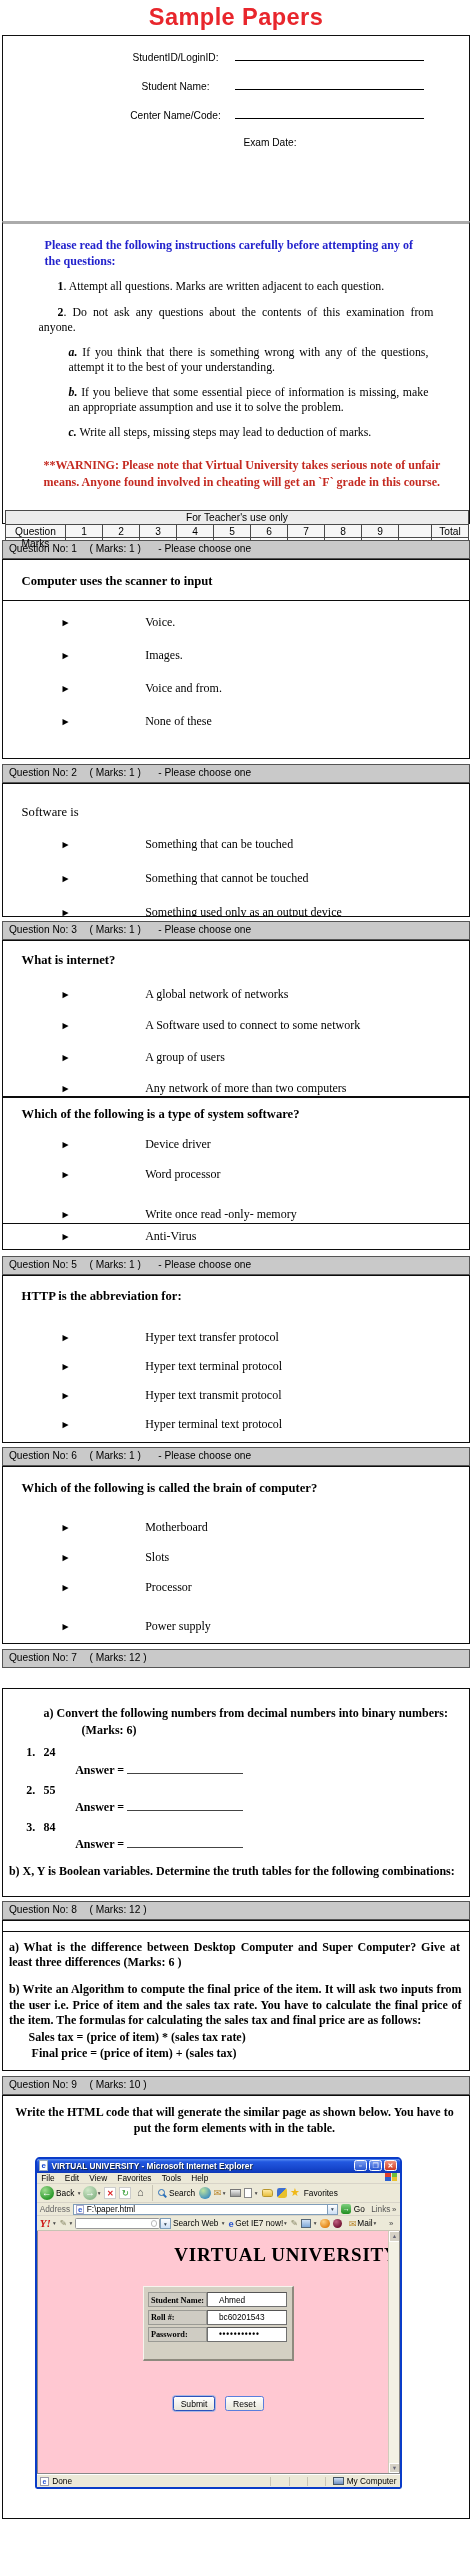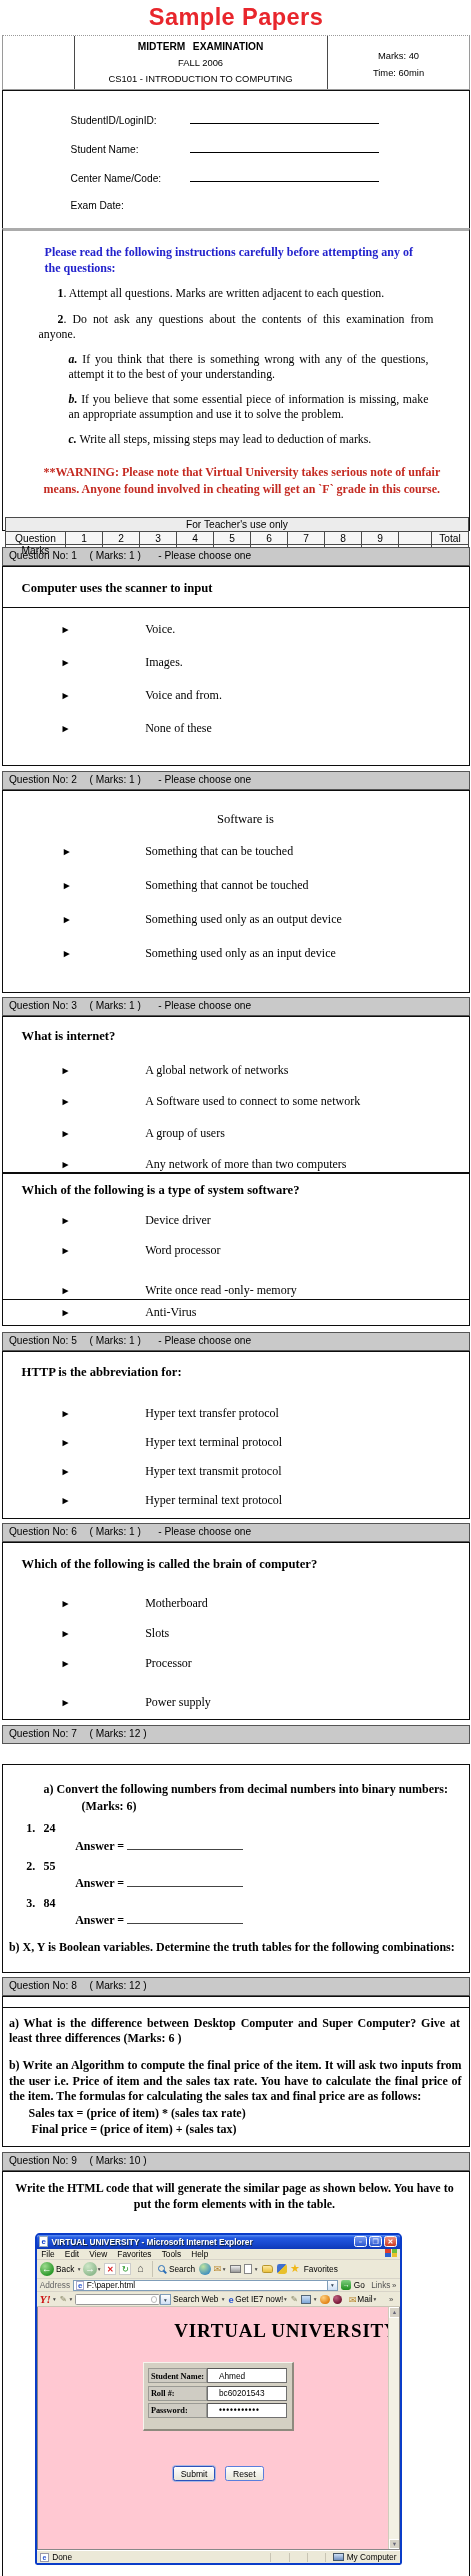--- a/index.html
+++ b/index.html
@@ -14,21 +14,21 @@
   .exam-table .c-left { width:72px; border-right:0.8px solid #4a4a4a; }
   .exam-table .c-center { width:253px; border-right:0.8px solid #4a4a4a; text-align:center; padding-top:4.7px; }
   .exam-table .c-right { flex:1; text-align:center; padding-top:14px; }
   .exam-table .l1 { font-weight:bold; font-size:10.2px; word-spacing:4.7px; }
   .exam-table .l2 { font-size:9.4px; margin-top:5.5px; }
   .exam-table .l3 { font-size:9.4px; margin-top:4.7px; }
   .exam-table .r1 { font-size:9.4px; }
   .exam-table .r2 { font-size:9.4px; margin-top:6.3px; }
 
   
-  .student-box { margin:0 1.6px; height:138px; border:1.6px solid #111; border-bottom:none; padding:22px 0 0 68px; }
+  .student-box { margin:0 1.6px; height:186px; border:1.6px solid #111; border-bottom:none; padding:14px 0 0 68px;text-align:center; }
   .s-row { height:29px; font-size:10.2px; }
   .s-label { display:inline-block; width:119px; }
   .s-line { display:inline-block; width:189px; border-bottom:1.6px solid #000; height:11px; }
 
   
   .instr-box { margin:0 1.6px; height:303px; border:1.6px solid #111; border-top:3.9px solid #ababab; font-family:"Liberation Serif",serif; }
   .instr-intro { color:#2222cc; font-weight:bold; font-size:12px; margin:12.6px 39px 0 42px; line-height:1.35; }
   .instr-item { font-size:11.8px; margin:10.2px 36px 0 36px; text-indent:19px; text-align:justify; line-height:1.3; }
   .instr-sub { font-size:11.8px; margin:9.4px 41px 0 66px; text-align:justify; line-height:1.3; }
   .instr-sub b { font-style:italic; }
@@ -45,21 +45,21 @@
   .qh-tail { margin-left:17.3px; }
   .qbox { margin:0 1.6px; border:1.6px solid #0c0c0c; background:#fff; overflow:hidden; }
   .qtext { font-family:"Liberation Serif",serif; font-size:12.6px; padding-left:19px; }
   .qtext.b { font-weight:bold; }
   .opt { display:flex; align-items:baseline; padding-left:58px; }
   .opt .tri { font-size:10.2px; width:12.6px; }
   .opt .otext { font-family:"Liberation Serif",serif; font-size:12px; margin-left:72px; }
 
   .q1a { height:41px; border-bottom:none; } .q1a .qtext { margin-top:14px; }
   .q1b { height:159px; } .q1b .opt { margin-top:18px; } .q1b .opt:first-child { margin-top:14px; }
-  .q2box { height:203px;text-align:center; } .q2box .qtext { margin-top:20.4px; } .q2box .opt { margin-top:19px; } .q2box .opt.first { margin-top:17.3px; }
+  .q2box { height:134px; } .q2box .qtext { margin-top:20.4px; } .q2box .opt { margin-top:19px; } .q2box .opt.first { margin-top:17.3px; }
   .q3box { height:157px; } .q3box .qtext { margin-top:11.8px; } .q3box .opt { margin-top:16.5px; } .q3box .opt.first { margin-top:19px; }
   .q4box1 { height:126px; border-bottom:none; } .q4box1 .qtext { margin-top:9.4px; } .q4box1 .opt { margin-top:15px; } 
   .q4box2 { height:27px; border-top:1.6px solid #0c0c0c; } .q4box2 .opt { margin-top:4.7px; }
   .q5box { height:168px; } .q5box .qtext { margin-top:12.6px; } .q5box .opt { margin-top:14px; } .q5box .opt.first { margin-top:26px; }
   .q6box { height:178px; } .q6box .qtext { margin-top:14px; } .q6box .opt { margin-top:15px; } .q6box .opt.first { margin-top:24px; }
 
   
   .fserif { font-family:"Liberation Serif",serif; font-weight:bold; font-size:12px; line-height:1.3; }
   .q7box { height:209px;margin-top:20px; }
   .q7a { margin:17.3px 15.7px 0 41px; }
@@ -127,21 +127,21 @@
   .y-mag { width:6.3px; height:6.3px; border:1.6px solid #bbb; border-radius:50%; }
   .y-dd { width:10.2px; height:11px; background:linear-gradient(#fff,#cfe0f5); border:0.8px solid #7f9db9; text-align:center; font-size:5.5px; line-height:10.2px; color:#345; margin-left:0.8px; }
   .ie7-e { color:#2a56d0; font-weight:bold; font-size:9.4px; margin:0 1.6px; }
   .grid-ic { display:inline-block; width:10.2px; height:8.6px; background:linear-gradient(#cfe0f5,#7fa8d8); border:0.8px solid #567; margin:0 1.6px; }
   .orange-ic { display:inline-block; width:9.4px; height:9.4px; border-radius:50%; background:radial-gradient(circle at 35% 30%,#ffd080,#e07f10 75%); margin:0 1.6px; }
   .maroon-ic { display:inline-block; width:9.4px; height:9.4px; border-radius:50%; background:radial-gradient(circle at 35% 30%,#c06080,#701030 75%); margin:0 1.6px; }
   .ie-content { height:243px; background:#ffc8d2; position:relative; border:0.8px solid #888; border-top:none; }
   .ie-heading { text-align:right; font-family:"Liberation Serif",serif; font-weight:bold; font-size:19px; padding-top:12.6px; letter-spacing:0.8px; }
   .form-panel { width:151px; margin:20.4px auto 0 auto; background:#d4d0c3; border-top:1.6px solid #f6f4ee; border-left:1.6px solid #f6f4ee; border-right:2.4px solid #8e8a7e; border-bottom:2.4px solid #8e8a7e; padding:4.7px; }
   .frow { display:flex; margin-bottom:2.4px; }
-  .frow:last-child { margin-bottom:6px;justify-content:center; }
+  .frow:last-child { margin-bottom:12px;justify-content:center; }
   .flab { width:60px; background:#cfccc3; border:0.8px solid #9a9a94; font-family:"Liberation Serif",serif; font-weight:bold; font-size:8.3px; padding:2.4px 0 0 1.6px; }
   .fval { width:80px; height:15px; border:0.8px solid #707070; border-top:1.6px solid #555; font-size:8.3px; padding-left:11px; font-family:"Liberation Sans",sans-serif; }
   .fval.pw { font-weight:bold; letter-spacing:0.8px; }
   .btn-row { text-align:center; margin-top:35px; }
   .xp-btn { font-size:8.6px; font-family:"Liberation Sans",sans-serif; padding:1.6px 7px; background:linear-gradient(#ffffff,#e8e6da); border:0.8px solid #5a7edc; border-radius:2.4px; margin:0 3.1px; }
   .xp-btn.focus { box-shadow:0 0 0 0.8px #8fb0e8; border-color:#2a52bc; }
   .scrollbar { position:absolute; right:0; top:0; bottom:0; width:10.2px; background:#f3f1e4; border-left:0.8px solid #d0ccbc; display:flex; flex-direction:column; justify-content:space-between; }
   .sb-btn { height:10.2px; background:#d6d2c6; border:0.8px solid #fff; border-right:none; font-size:5.5px; color:#667; text-align:center; line-height:9.4px; }
   .ie-status { height:12.6px; display:flex; align-items:center; border-top:0.8px solid #fff; font-size:8.3px; padding:0 3.1px; background:#ece9d8; }
   .st-e { width:9.4px; height:9.4px; background:#fff; border:0.8px solid #99a; color:#2a56d0; font-size:7px; font-weight:bold; text-align:center; line-height:8.6px; margin-right:3.1px; }
@@ -149,32 +149,20 @@
   .st-seps i { width:0.8px; height:9.4px; background:#c8c4b4; }
   .pc-ic { width:10.2px; height:7.9px; background:linear-gradient(#cfe0f5,#6f8fc0); border:0.8px solid #456; margin-right:3.1px; }
 </style>
 </head>
 <body>
 
 <div class="page">
 
   <div class="sample-title">Sample Papers</div>
 
-  <div class="exam-table">
-    <div class="c-left"></div>
-    <div class="c-center">
-      <div class="l1">MIDTERM EXAMINATION</div>
-      <div class="l2">FALL 2006</div>
-      <div class="l3">CS101 - INTRODUCTION TO COMPUTING</div>
-    </div>
-    <div class="c-right">
-      <div class="r1">Marks: 40</div>
-      <div class="r2">Time: 60min</div>
-    </div>
-  </div>
 
   <div class="student-box">
     <div class="s-row">
       <span class="s-label">StudentID/LoginID:</span><span class="s-line"></span>
     </div>
     <div class="s-row">
       <span class="s-label">Student Name:</span><span class="s-line"></span>
     </div>
     <div class="s-row">
       <span class="s-label">Center Name/Code:</span><span class="s-line"></span>

